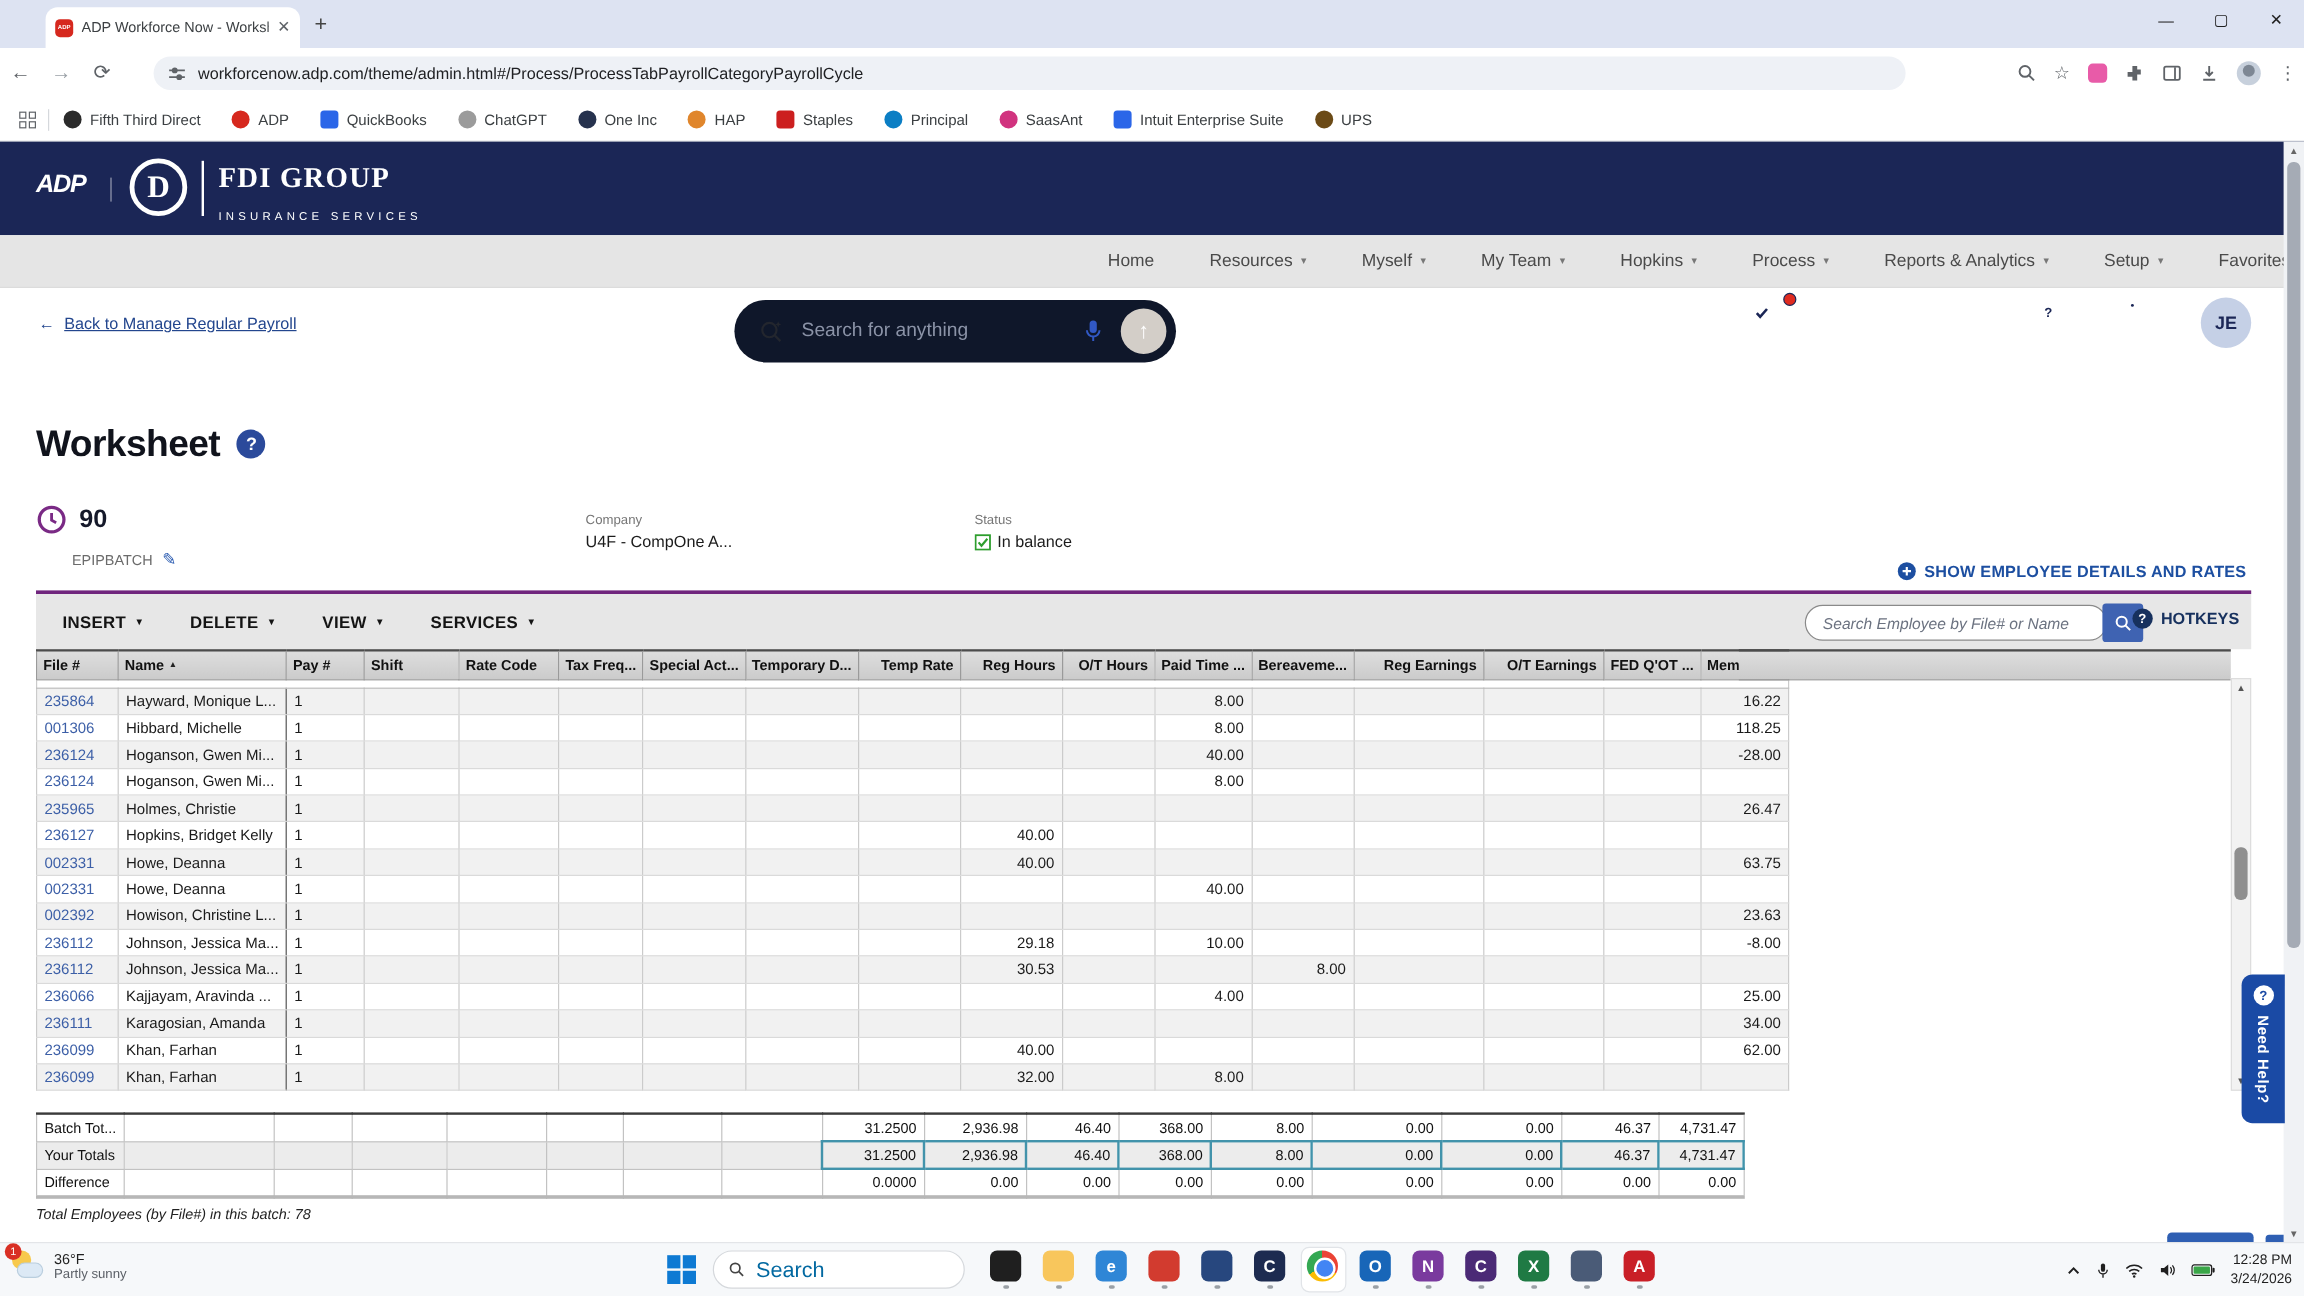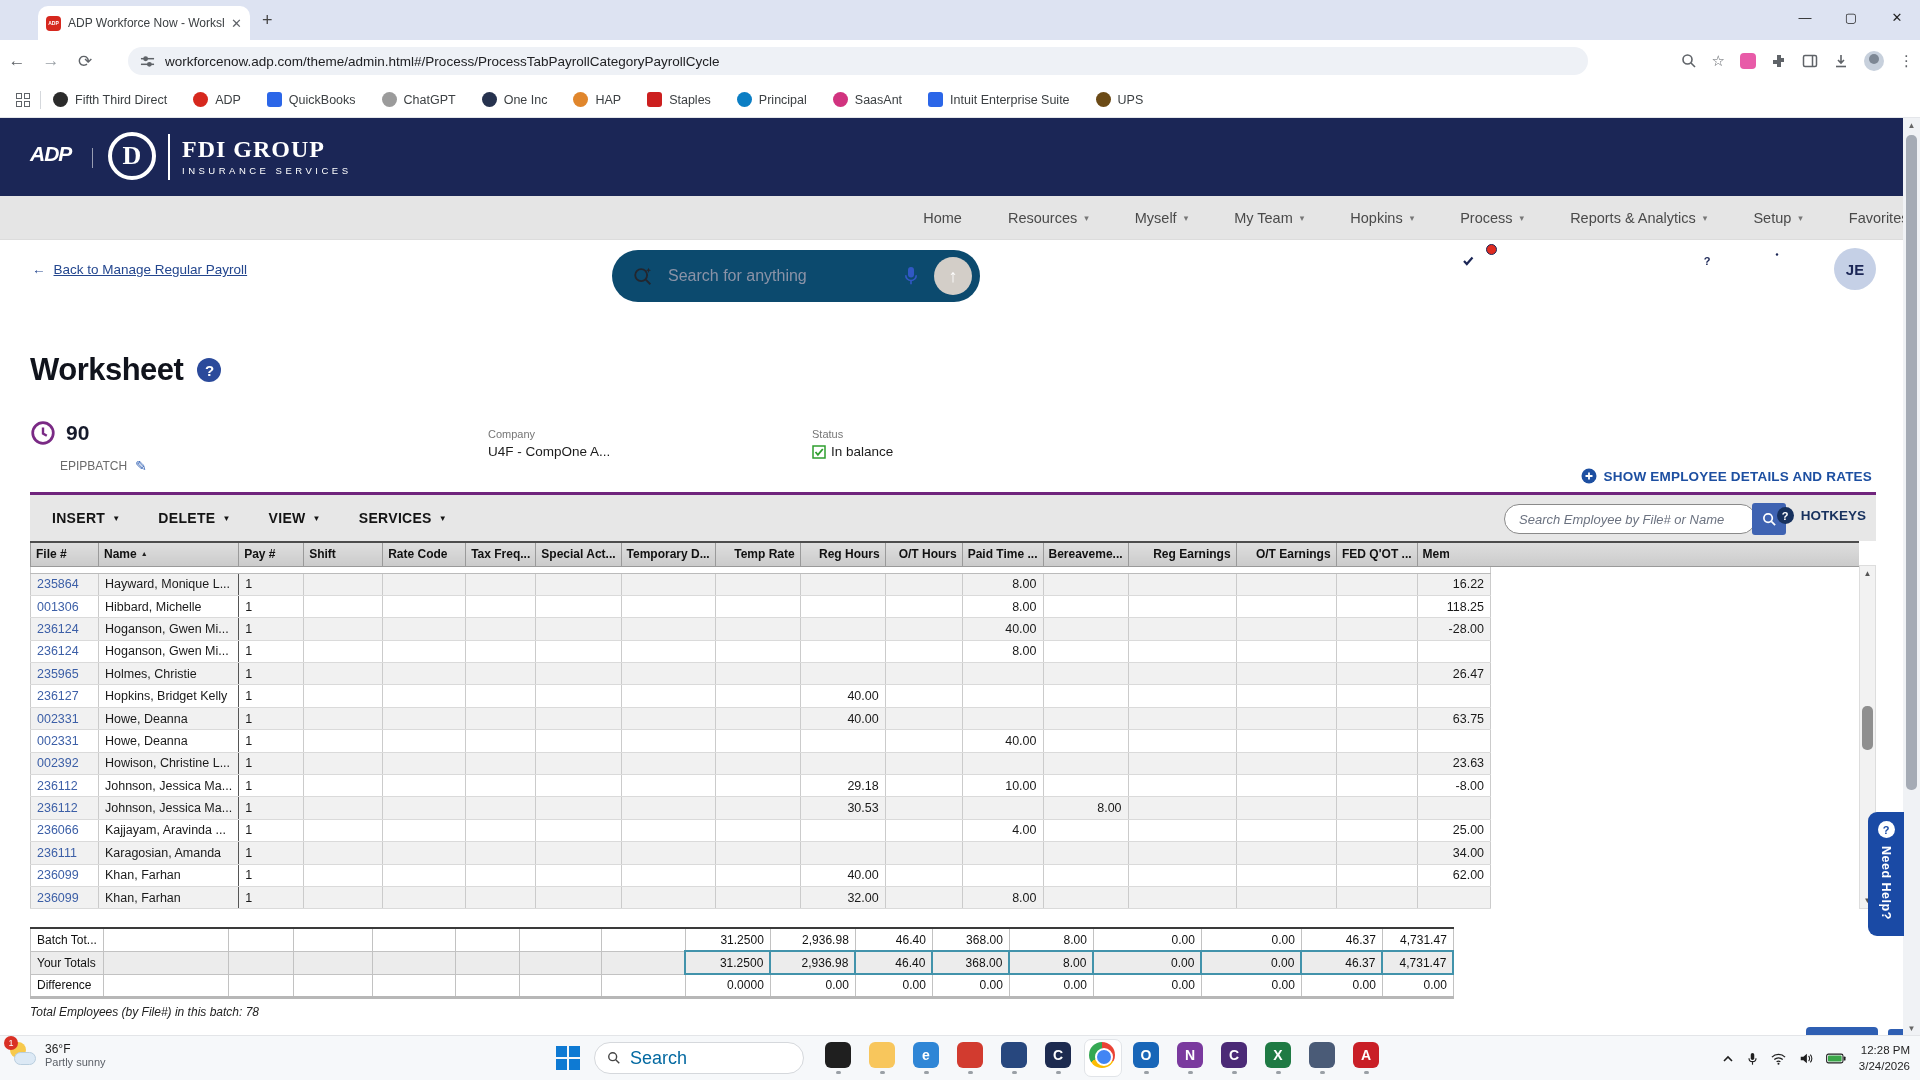--- a/index.html
+++ b/index.html
@@ -34,22 +34,22 @@
   .bm span:last-child { font-size:12.5px; color:#3c4043; white-space:nowrap; }
 
   
   .adphdr { position:absolute; left:0; top:118px; width:1920px; height:78px; background:#1b2656; color:#fff; }
   .adplogo { position:absolute; left:30px; top:24px; font-size:21px; font-weight:bold; font-style:italic; letter-spacing:-1px; }
   .hdrdiv1 { position:absolute; left:92px; top:30px; width:1px; height:20px; background:rgba(255,255,255,.55); }
   .fdicircle { position:absolute; left:108px; top:14px; width:48px; height:48px; border:4px solid #fff; border-radius:50%; display:flex; align-items:center; justify-content:center; font-size:26px; font-weight:bold; font-family:"Liberation Serif",serif; }
   .hdrdiv2 { position:absolute; left:168px; top:16px; width:2px; height:46px; background:#fff; }
   .brandtxt { position:absolute; left:182px; top:18px; }
   .brand1 { font-family:"Liberation Serif",serif; font-size:24px; font-weight:bold; letter-spacing:1px; }
-  .brand2 { font-size:9.5px; letter-spacing:3.5px; margin-top:2px; }
-  .hdrsearch { position:absolute; left:612px; top:132px; width:368px; height:52px; background:#0c4a6e; border-radius:26px; display:flex; align-items:center; padding:0 8px 0 20px; gap:14px; }
+  .brand2 { font-size:9.5px; letter-spacing:3.5px; margin-top:12px; }
+  .hdrsearch { position:absolute; left:612px; top:132px; width:368px; height:52px; background:#0f172a; border-radius:26px; display:flex; align-items:center; padding:0 8px 0 20px; gap:14px; }
   .hdrsearch .ph { flex:1; font-size:16px; color:#8b93a7; }
   .upbtn { width:38px; height:38px; border-radius:50%; background:#d3cec8; display:flex; align-items:center; justify-content:center; color:#fff; font-size:18px; }
   .hdricons { position:absolute; right:44px; top:130px; display:flex; align-items:flex-start; gap:21px; }
   .hico { display:flex; flex-direction:column; align-items:center; gap:6px; width:auto; position:relative; }
   .hico svg { height:24px; }
   .hico .lbl { font-size:11px; color:#fff; white-space:nowrap; }
   .redbadge { position:absolute; top:-4px; right:2px; width:11px; height:11px; background:#e02b20; border-radius:50%; border:1.5px solid #1b2656; }
   .avatar { width:42px; height:42px; border-radius:50%; background:#c5d0e6; color:#1b2656; font-weight:bold; font-size:15px; display:flex; align-items:center; justify-content:center; margin-left:6px; }
 
   

